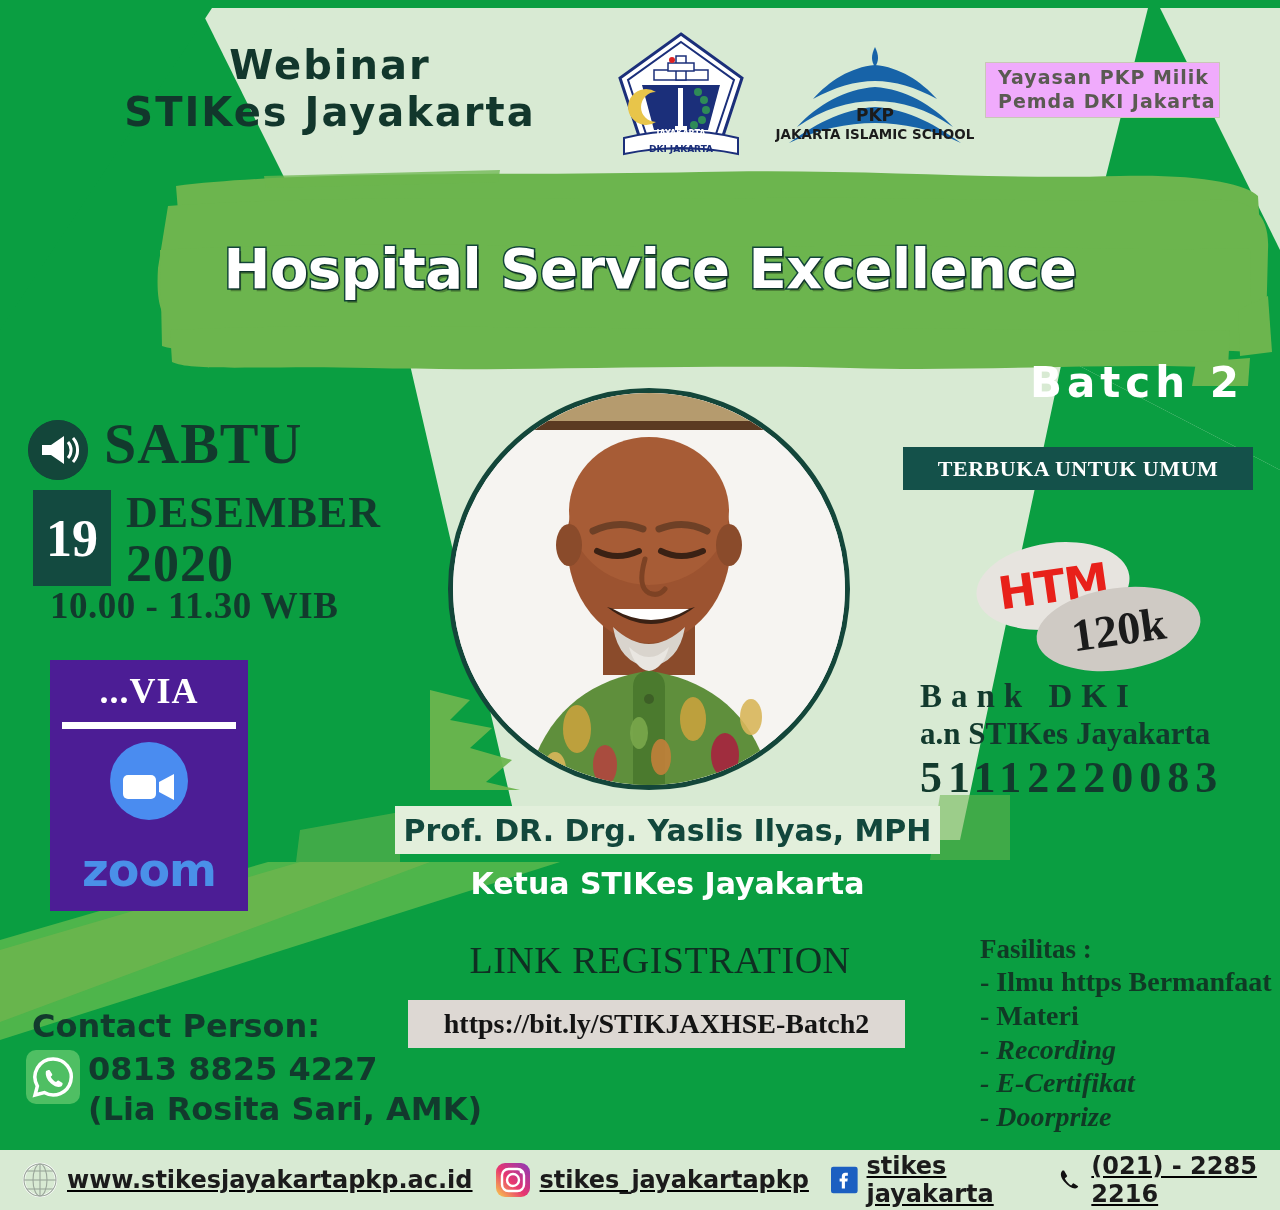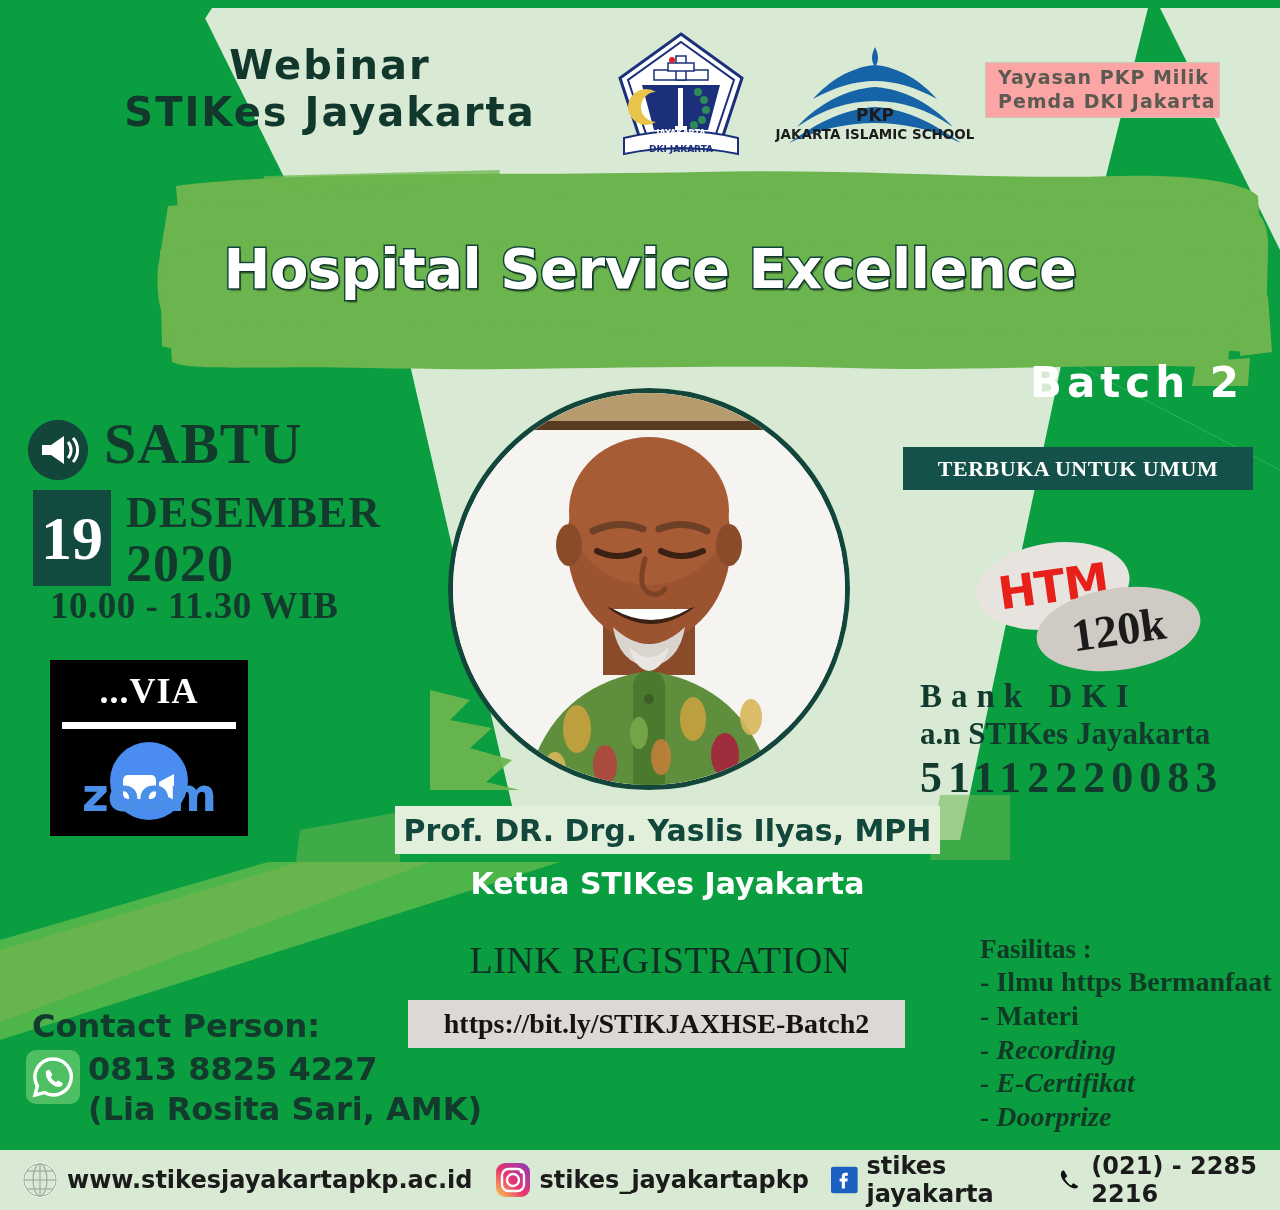--- a/index.html
+++ b/index.html
@@ -20,21 +20,21 @@
     text-align:center;color:#12372c;font-weight:bold;
     font-size:40px;line-height:1.18;letter-spacing:2px;
     font-family:"DejaVu Sans", sans-serif;
   }
 
   
   .logo-stikes{position:absolute;left:612px;top:30px;width:138px;height:132px;}
   .logo-pkp{position:absolute;left:775px;top:45px;width:200px;height:100px;}
   .yayasan-box{
     position:absolute;left:985px;top:62px;width:235px;height:56px;
-    background:#fca5a5;border:1px solid #c9c7b7;
+    background:#f0abfc;border:1px solid #c9c7b7;
     display:flex;flex-direction:column;justify-content:center;
     padding-left:12px;box-sizing:border-box;
   }
   .yayasan-box span{
     color:#5a5a52;font-weight:bold;font-size:19px;line-height:1.25;
     letter-spacing:1px;font-family:"DejaVu Sans", sans-serif;
   }
 
   
   .main-title{
@@ -62,42 +62,42 @@
   }
   .sabtu{
     position:absolute;left:104px;top:415px;
     font-family:"Liberation Serif", serif;font-weight:bold;
     font-size:58px;color:#123a2d;letter-spacing:1px;line-height:1;
   }
   .daybox{
     position:absolute;left:33px;top:490px;width:78px;height:96px;
     background:#134a40;color:#ffffff;
     display:flex;align-items:center;justify-content:center;
-    font-family:"Liberation Serif", serif;font-weight:bold;font-size:62px;
+    font-family:"Liberation Serif", serif;font-weight:bold;font-size:52px;
   }
   .desember{
     position:absolute;left:126px;top:487px;
     font-family:"Liberation Serif", serif;font-weight:bold;
     font-size:44px;color:#123a2d;letter-spacing:1px;
   }
   .year{
     position:absolute;left:126px;top:534px;
     font-family:"Liberation Serif", serif;font-weight:bold;
     font-size:52px;color:#123a2d;letter-spacing:1px;
   }
   .time{
     position:absolute;left:50px;top:584px;
     font-family:"Liberation Serif", serif;font-weight:bold;
     font-size:37px;color:#123a2d;letter-spacing:0.5px;
   }
 
   
   .via-box{
-    position:absolute;left:50px;top:660px;width:198px;height:176px;
-    background:#000000;
+    position:absolute;left:50px;top:660px;width:198px;height:251px;
+    background:#4c1d95;
   }
   .via-label{
     position:absolute;top:10px;left:0;width:100%;text-align:center;
     color:#ffffff;font-family:"Liberation Serif", serif;font-weight:bold;
     font-size:36px;letter-spacing:1px;
   }
   .via-rule{position:absolute;top:62px;left:12px;width:174px;height:7px;background:#ffffff;}
   .zoom-circle{
     position:absolute;top:82px;left:50%;transform:translateX(-50%);
     width:78px;height:78px;border-radius:50%;background:#4a8cf0;
@@ -225,21 +225,21 @@
     position:absolute;left:88px;top:1090px;
     color:#123a2d;font-family:"DejaVu Sans", sans-serif;font-weight:bold;font-size:32px;
   }
 
   
   .footer{
     position:absolute;left:0;bottom:0;width:1280px;height:66px;
     background:#d8ead3;display:flex;align-items:center;
     border-top:6px solid #0a9e41;box-sizing:border-box;
   }
-  .f-item{display:flex;align-items:center;gap:9px;}
+  .f-item{display:flex;align-items:center;gap:9px;text-decoration:underline;}
   .f-item span{
     color:#1b1b1b;font-family:"DejaVu Sans", sans-serif;font-weight:bold;font-size:24px;
   }
 </style>
 </head>
 <body>
 
 <div class="poster">
 
   <svg class="bg-svg" viewBox="0 0 1280 1210" preserveAspectRatio="none">

